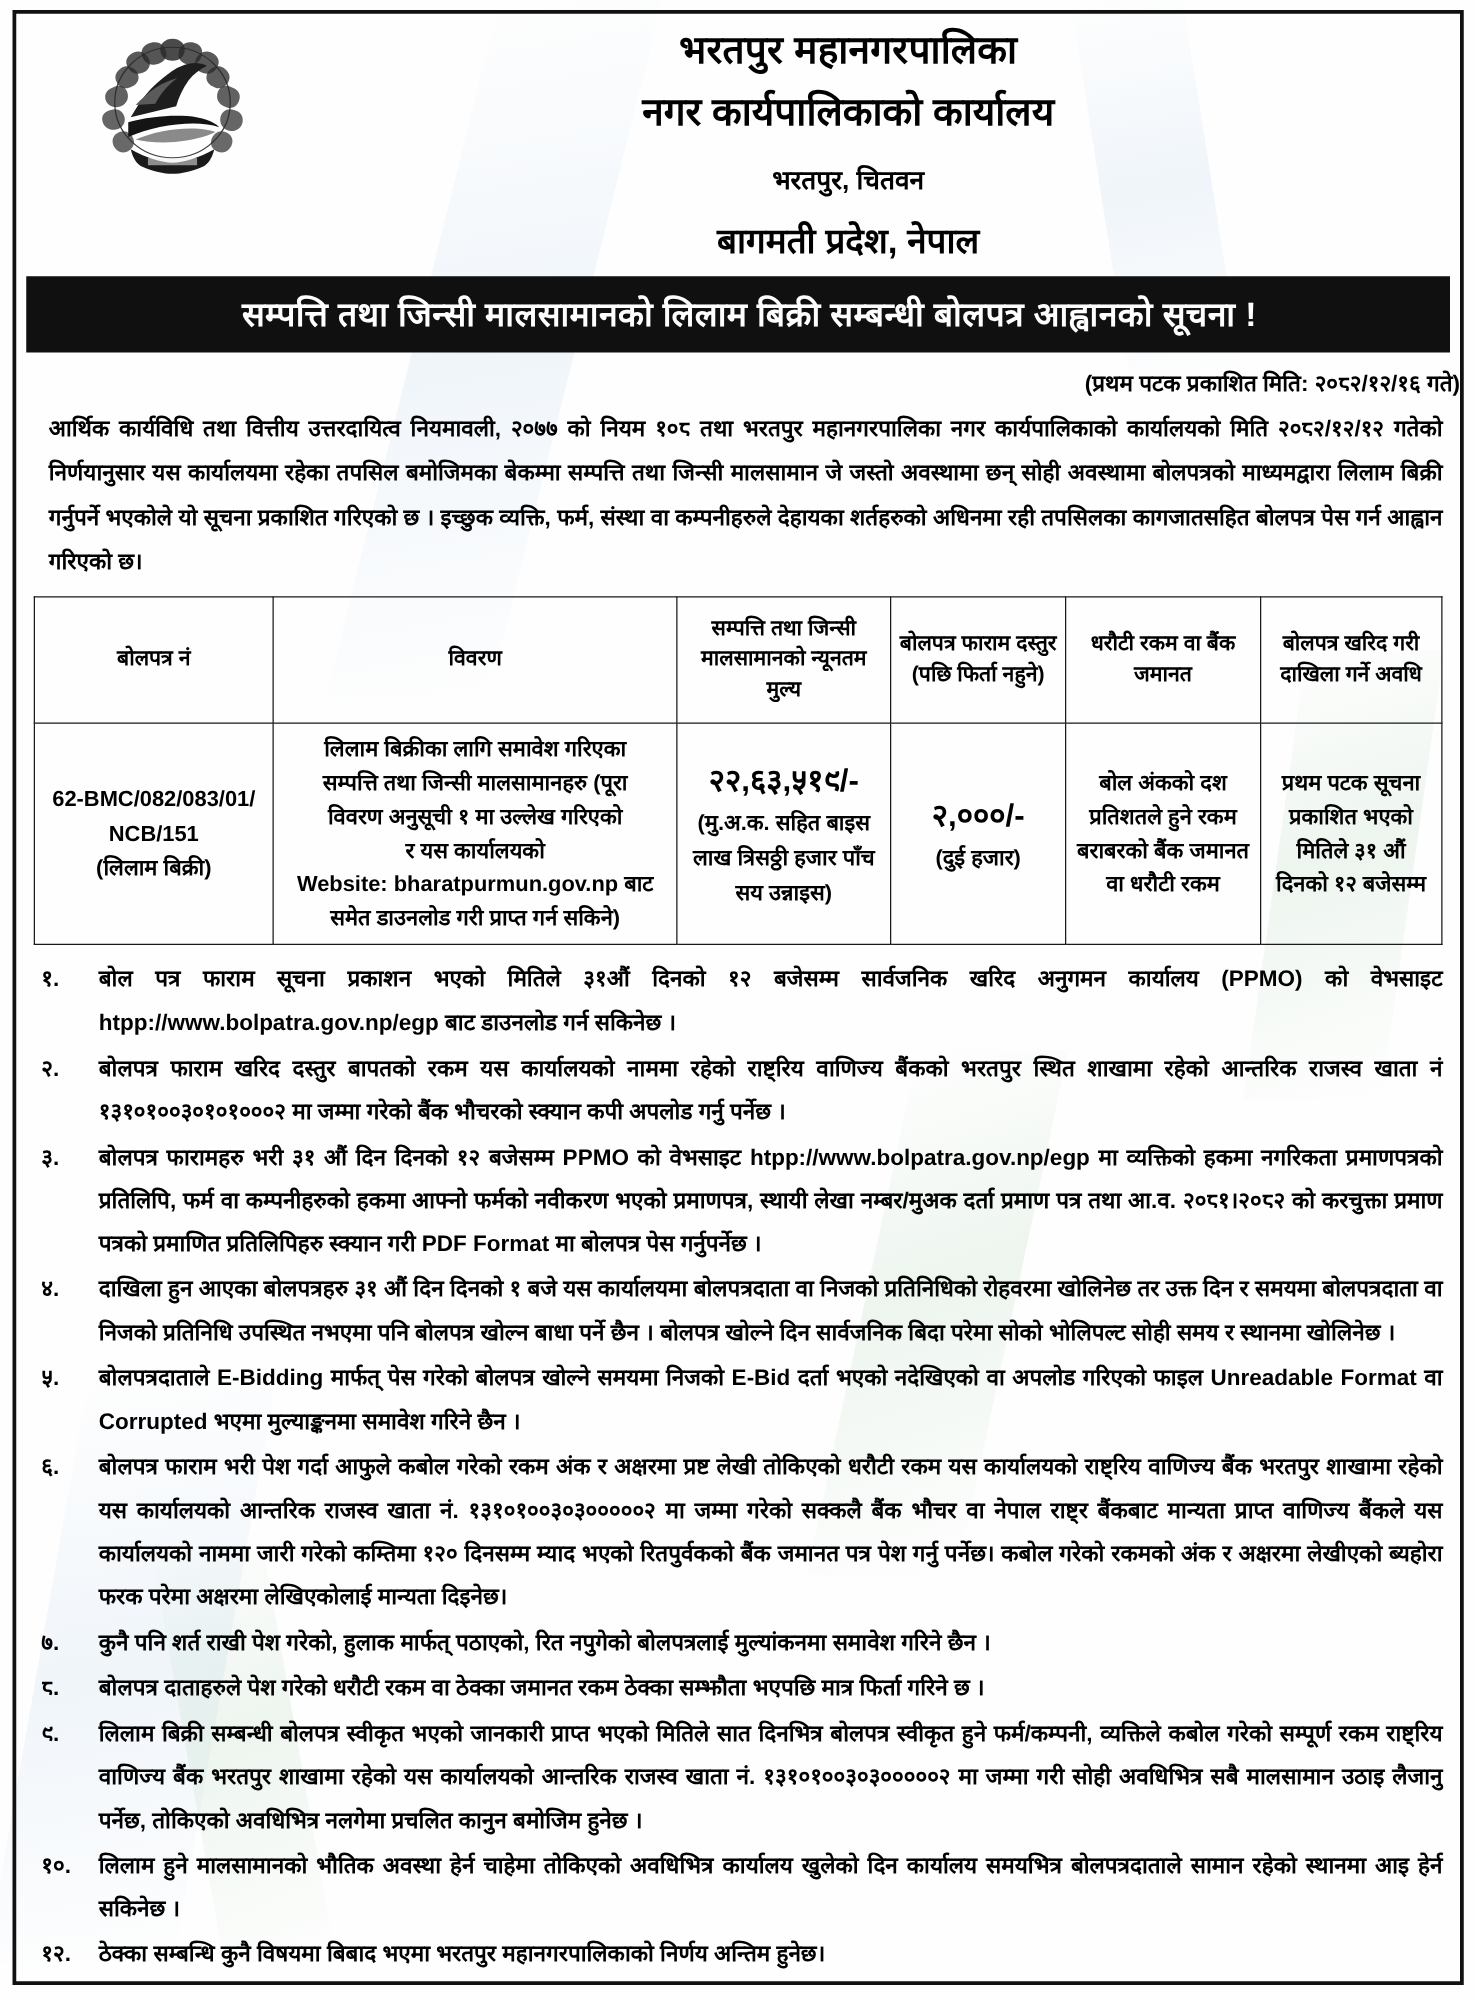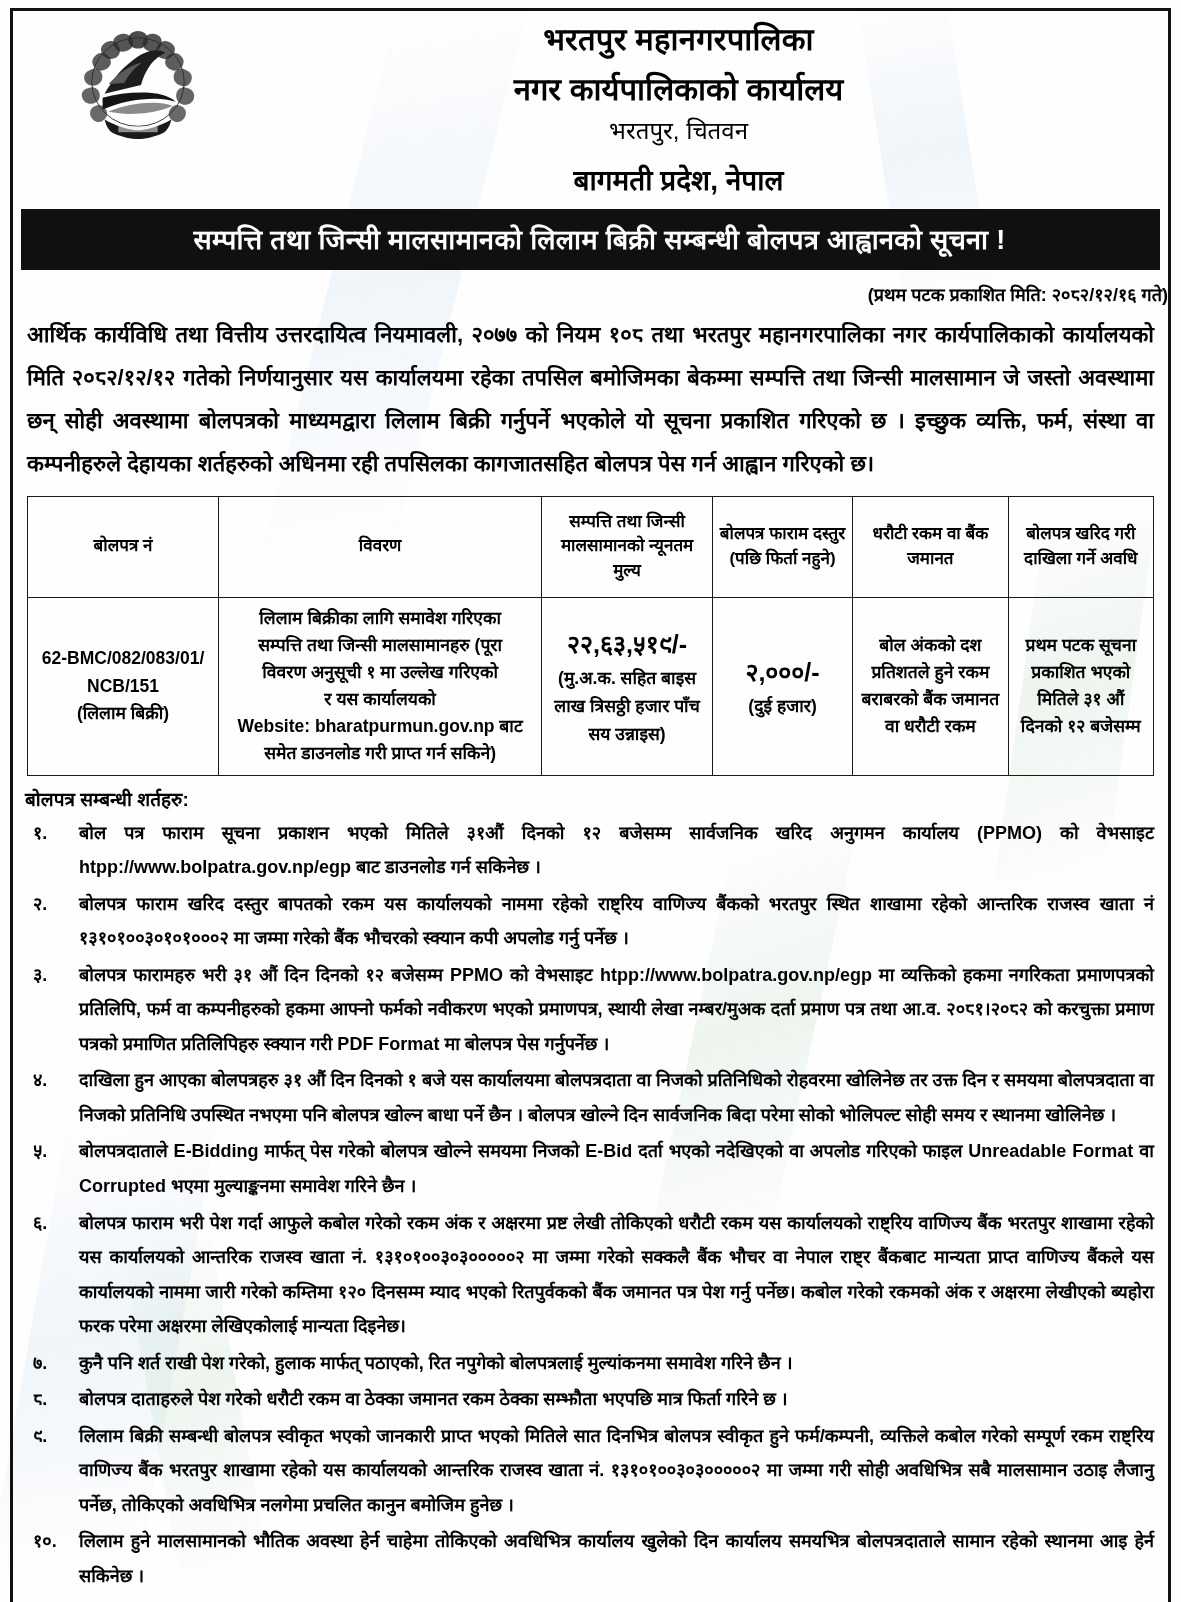--- a/index.html
+++ b/index.html
@@ -58,21 +58,21 @@
     padding-top:4px;
   }
   .emblem{width:118px;height:120px;display:block;}
   .org{
     flex:1;
     text-align:center;
     padding-right:74px;
   }
   .org-l1{font-size:31px;font-weight:700;line-height:1.22;letter-spacing:.2px;}
   .org-l2{font-size:31px;font-weight:700;line-height:1.22;margin-top:12px;}
-  .org-l3{font-size:24px;font-weight:400;line-height:1.3;margin-top:6px;}
+  .org-l3{font-size:21px;font-weight:700;line-height:1.3;margin-top:22px;}
   .org-l4{font-size:28px;font-weight:700;line-height:1.3;margin-top:17px;}
 
   .title-bar{
     margin:6px 8px 0 8px;
     background:#101010;
     color:#ffffff;
     text-align:center;
     font-size:27px;
     font-weight:700;
     padding:11px 6px 13px 24px;
@@ -80,24 +80,24 @@
   }
 
   .pubdate{
     text-align:right;
     font-size:18px;
     font-weight:700;
     margin:12px 0 8px 0;
   }
 
   .intro{
-    font-size:22px;
+    font-size:18px;
     line-height:1.95;
     text-align:justify;
-    margin:0 14px 10px 14px;
+    margin:0 14px 10px 26px;
     font-weight:600;
   }
 
   
   table.bid{
     width:calc(100% - 28px);
     margin:6px 14px 10px 14px;
     border-collapse:collapse;
     table-layout:fixed;
   }
@@ -258,21 +258,20 @@
           <td>
             <span class="amt-main">२,०००/-</span>
             <span class="amt-words">(दुई हजार)</span>
           </td>
           <td>बोल अंकको दश प्रतिशतले हुने रकम बराबरको बैंक जमानत वा धरौटी रकम</td>
           <td>प्रथम पटक सूचना प्रकाशित भएको मितिले ३१ औं दिनको १२ बजेसम्म</td>
         </tr>
       </tbody>
     </table>
 
-    <div class="cond-head">बोलपत्र सम्बन्धी शर्तहरु:</div>
 
     <ol class="terms" id="terms-list">
         <li>
           <span class="num">१.</span>
           <span class="txt">बोल पत्र फाराम सूचना प्रकाशन भएको मितिले ३१औं दिनको १२ बजेसम्म सार्वजनिक खरिद अनुगमन कार्यालय (PPMO) को वेभसाइट htpp://www.bolpatra.gov.np/egp बाट डाउनलोड गर्न सकिनेछ ।</span>
         </li>
         <li>
           <span class="num">२.</span>
           <span class="txt">बोलपत्र फाराम खरिद दस्तुर बापतको रकम यस कार्यालयको नाममा रहेको राष्ट्रिय वाणिज्य बैंकको भरतपुर स्थित शाखामा रहेको आन्तरिक राजस्व खाता नं १३१०१००३०१०१०००२ मा जम्मा गरेको बैंक भौचरको स्क्यान कपी अपलोड गर्नु पर्नेछ ।</span>
         </li>

